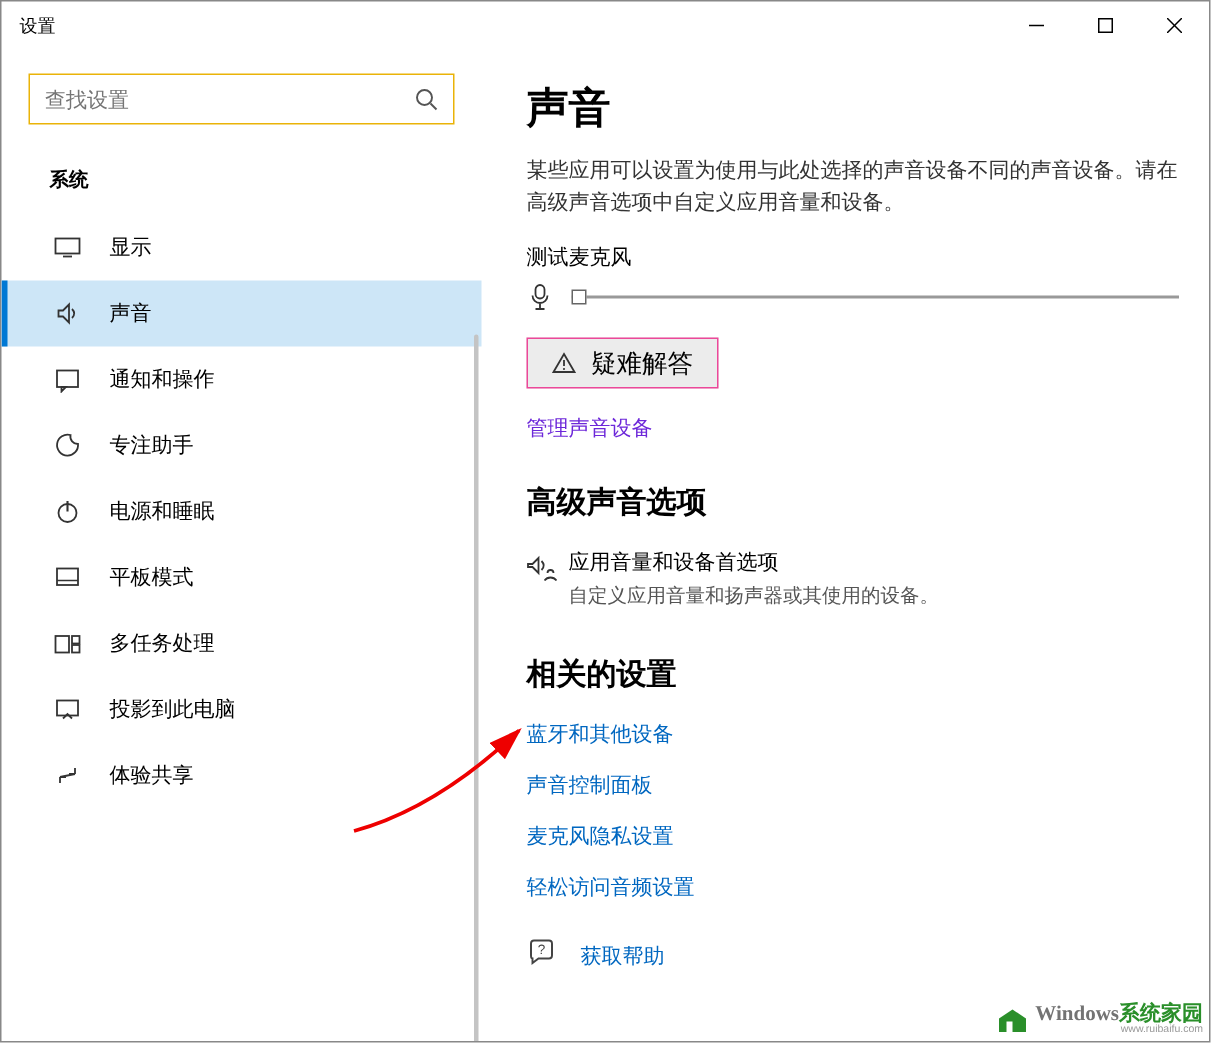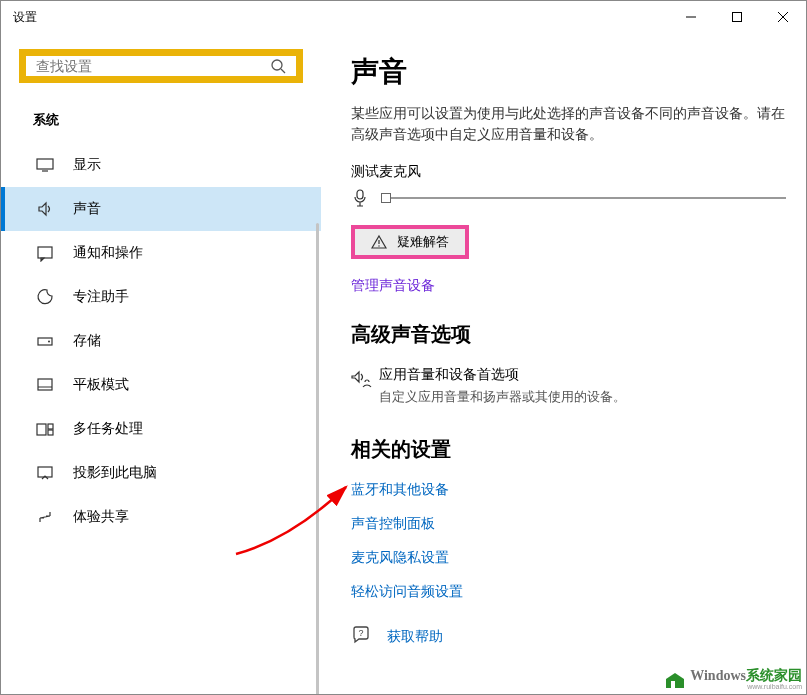--- a/index.html
+++ b/index.html
@@ -8,38 +8,38 @@
 .titlebar-title { flex: 1; color: #000; }
 .win-controls { display: flex; }
 .win-btn { width: 46px; height: 32px; display: flex; align-items: center; justify-content: center; cursor: pointer; }
 .win-btn svg { width: 10px; height: 10px; }
 .content { display: flex; height: calc(100% - 32px); }
 .sidebar { width: 320px; padding: 0; position: relative; }
 .side-inner { padding: 8px 0 0 0; }
 .home-row { display: flex; align-items: center; height: 40px; padding-left: 20px; font-size: 14px; cursor: pointer; }
 .home-row .icon { width: 20px; margin-right: 18px; display: flex; align-items: center; justify-content: center; }
 .search-wrap { padding: 8px 18px 20px 18px; }
-.search-box { height: 34px; border: 7px solid #eab308; display: flex; align-items: center; padding: 0 10px; }
+.search-box { height: 34px; border: 1px solid #eab308; display: flex; align-items: center; padding: 0 10px; }
 .search-box input { flex: 1; border: none; outline: none; font-size: 14px; background: transparent; }
 .search-box .sicon { width: 16px; height: 16px; }
 .group-header { font-size: 13px; font-weight: 600; padding: 8px 20px 14px 32px; }
 .nav-item { height: 44px; display: flex; align-items: center; padding-left: 34px; font-size: 14px; cursor: pointer; position: relative; }
 .nav-item .icon { width: 20px; margin-right: 18px; color: #333; display: flex; align-items: center; justify-content: center; }
 .nav-item.active { background: #cde6f7; }
 .nav-item.active::before { content: ""; position: absolute; left: 0; top: 0; bottom: 0; width: 4px; background: #0078d4; }
 .vscroll { position: absolute; right: 2px; top: 190px; width: 3px; height: 480px; background: #c4c4c4; border-radius: 2px; }
 .main { flex: 1; padding: 20px 20px 0 30px; overflow: hidden; position: relative; }
 .h1 { font-size: 28px; font-weight: 600; margin-bottom: 12px; }
 .desc { font-size: 14px; color: #333; line-height: 1.5; margin-bottom: 18px; }
 .sub-label { font-size: 14px; margin-bottom: 8px; }
 .mic-row { display: flex; align-items: center; gap: 12px; margin-bottom: 18px; }
 .mic-row .micon { width: 18px; height: 18px; }
 .mic-bar { flex: 1; height: 2px; background: #999; position: relative; }
 .mic-bar::before { content: ""; position: absolute; left: 0; width: 8px; height: 8px; border: 1px solid #666; background: #fff; top: -4px; }
-.tshoot-btn { border: 4px solid #ec4899; background: #ececec; height: 34px; padding: 0 16px; display: inline-flex; align-items: center; gap: 10px; font-size: 13px; cursor: pointer; margin-bottom: 18px; }
+.tshoot-btn { border: 1px solid #ec4899; background: #ececec; height: 34px; padding: 0 16px; display: inline-flex; align-items: center; gap: 10px; font-size: 17px; cursor: pointer; margin-bottom: 18px; }
 .tshoot-btn svg { width: 16px; height: 16px; }
 .link { color: #6d28d9; font-size: 14px; cursor: pointer; display: block; margin-bottom: 26px; }
 .h2 { font-size: 20px; font-weight: 600; margin-bottom: 18px; }
 .pref-row { display: flex; margin-bottom: 30px; }
 .pref-row .picon { width: 28px; padding-top: 2px; }
 .pref-row .ptitle { font-size: 14px; margin-bottom: 4px; }
 .pref-row .psub { font-size: 13px; color: #555; }
 .rel-link { color: #0067c0; font-size: 14px; cursor: pointer; display: block; margin-bottom: 16px; }
 .help-row { display: flex; align-items: center; gap: 16px; margin-top: 24px; }
 .help-row .hicon { width: 20px; color: #444; }
@@ -124,25 +124,25 @@
         <span class="icon">
             <svg width="18" height="18" viewBox="0 0 18 18">
               <path d="M11 2 A7 7 0 1 0 16 8 A5 5 0 0 1 11 2 Z" fill="none" stroke="#333" stroke-width="1.2"></path>
             </svg>
           </span>
         <span>专注助手</span>
       </div>
       <div class="nav-item">
         <span class="icon">
             <svg width="18" height="18" viewBox="0 0 18 18">
-              <rect x="2" y="6" width="14" height="7" fill="none" stroke="#333" stroke-width="1.2"></rect>
-              <circle cx="13" cy="9.5" r="1" fill="#333"></circle>
-            </svg>
-          </span>
-        <span>存储</span>
+              <circle cx="9" cy="10" r="6" fill="none" stroke="#333" stroke-width="1.2"></circle>
+              <line x1="9" y1="2" x2="9" y2="9" stroke="#333" stroke-width="1.4"></line>
+            </svg>
+          </span>
+        <span>电源和睡眠</span>
       </div>
       <div class="nav-item">
         <span class="icon">
             <svg width="18" height="18" viewBox="0 0 18 18">
               <rect x="2" y="3" width="14" height="11" fill="none" stroke="#333" stroke-width="1.2"></rect>
               <line x1="2" y1="11" x2="16" y2="11" stroke="#333" stroke-width="1"></line>
             </svg>
           </span>
         <span>平板模式</span>
       </div>

